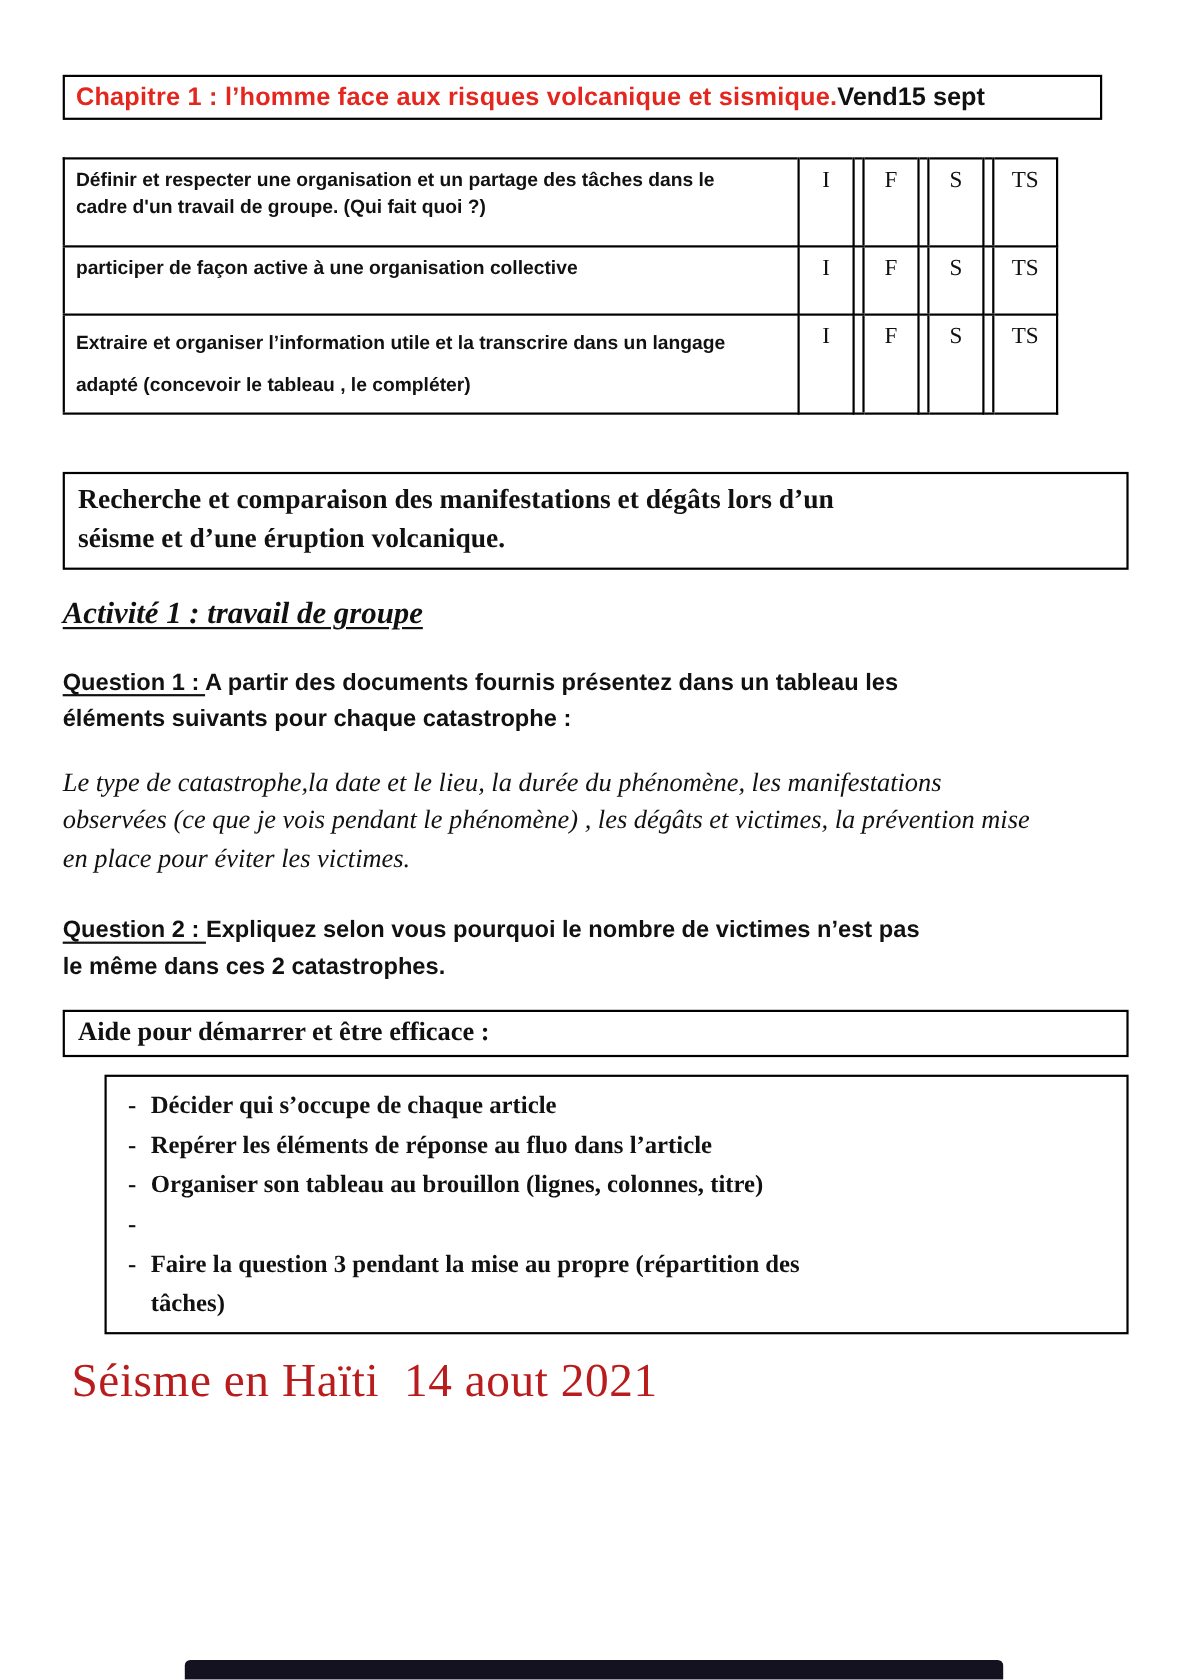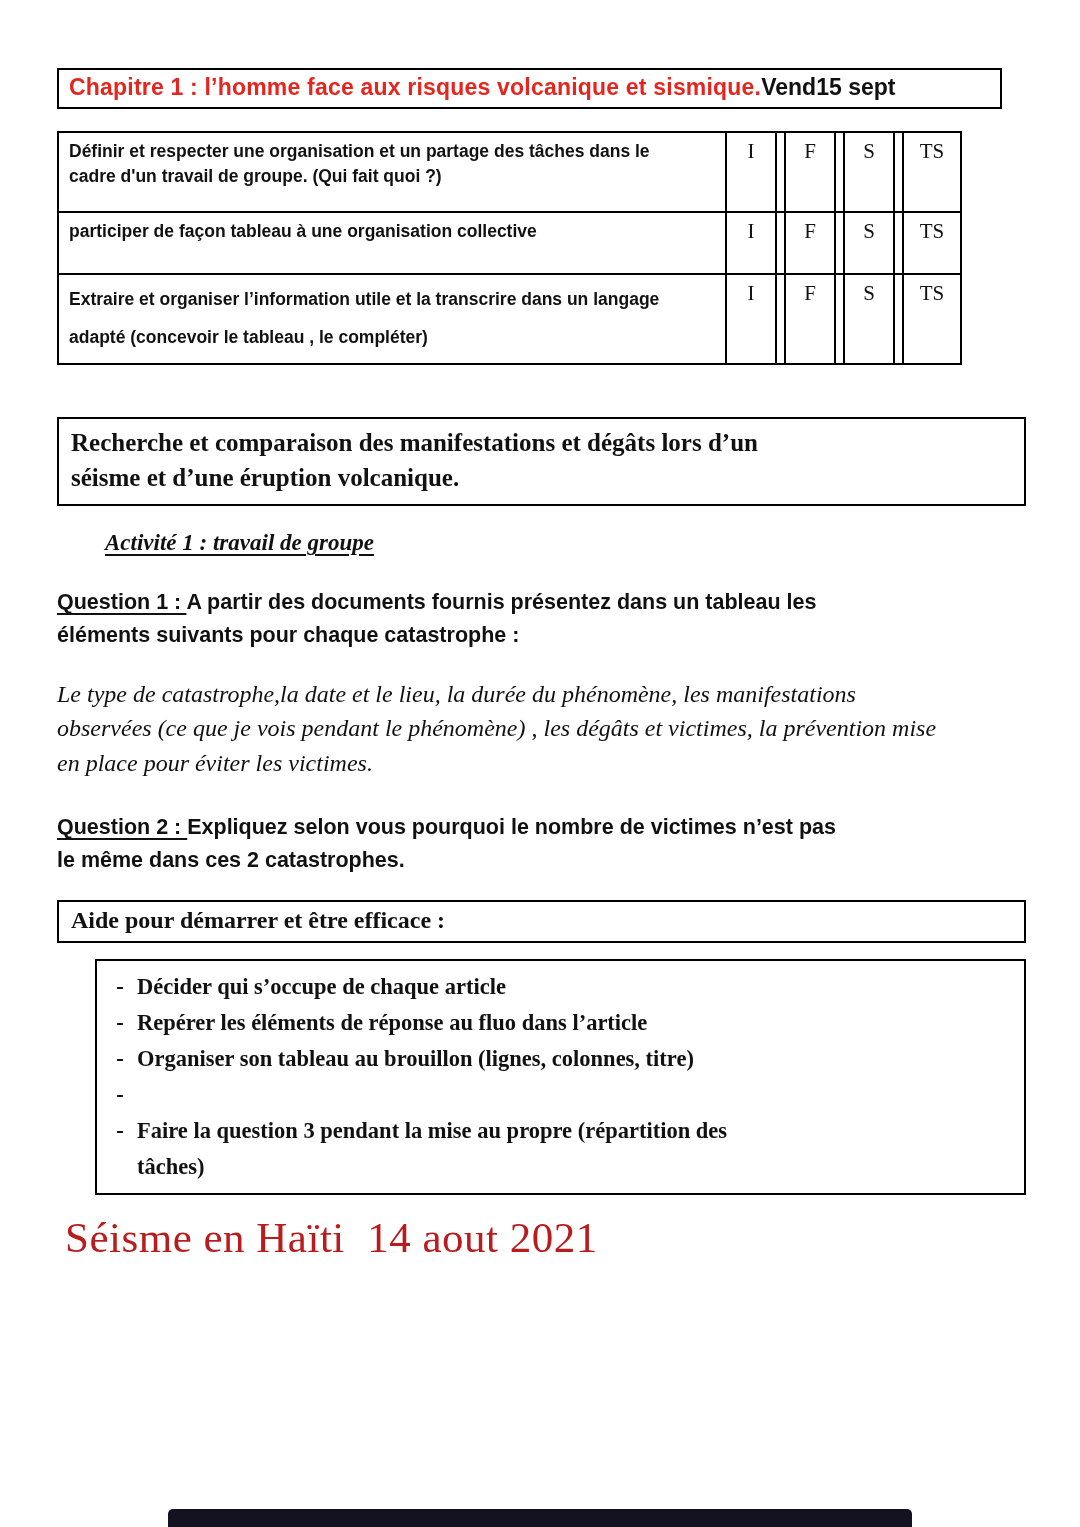--- a/index.html
+++ b/index.html
@@ -31,21 +31,21 @@
     font-size:23px;
     font-weight:700;
     text-decoration:underline;
     text-decoration-thickness:2px;
     text-underline-offset:4px;
     letter-spacing:.2px;
   }
 
   
   table.skills{
-    margin-top:22px;
+    margin-top:34px;
     border-collapse:collapse;
     table-layout:fixed;
     width:903px;
     border:2px solid #000;
   }
   table.skills td{
     border-bottom:2px solid #000;
     vertical-align:top;
     box-sizing:border-box;
   }
@@ -85,25 +85,24 @@
     font-size:25px;
     line-height:1.38;
     white-space:pre-line;
   }
 
   .activity-heading{
     margin-top:24px;
     font-family:"Liberation Serif",serif;
     font-weight:700;
     font-style:italic;
-    font-size:23px;
+    font-size:28px;
     text-decoration:underline;
     text-decoration-thickness:2px;
     text-underline-offset:4px;
-    margin-left:48px;
   }
 
   .question{
     margin-top:30px;
     font-size:21.5px;
     line-height:1.55;
   }
   .q-label{text-decoration:underline;text-decoration-thickness:2px;text-underline-offset:4px;}
   .q-text{white-space:pre-line;}
 
@@ -192,21 +191,21 @@
 cadre d'un travail de groupe. (Qui fait quoi ?)</td>
         <td class="level">I</td>
         <td class="sp"></td>
         <td class="level">F</td>
         <td class="sp"></td>
         <td class="level">S</td>
         <td class="sp"></td>
         <td class="level">TS</td>
       </tr>
       <tr class="r2">
-        <td class="desc">participer de façon tableau à une organisation collective</td>
+        <td class="desc">participer de façon active à une organisation collective</td>
         <td class="level">I</td>
         <td class="sp"></td>
         <td class="level">F</td>
         <td class="sp"></td>
         <td class="level">S</td>
         <td class="sp"></td>
         <td class="level">TS</td>
       </tr>
       <tr class="r3">
         <td class="desc tall">Extraire et organiser l’information utile et la transcrire dans un langage

